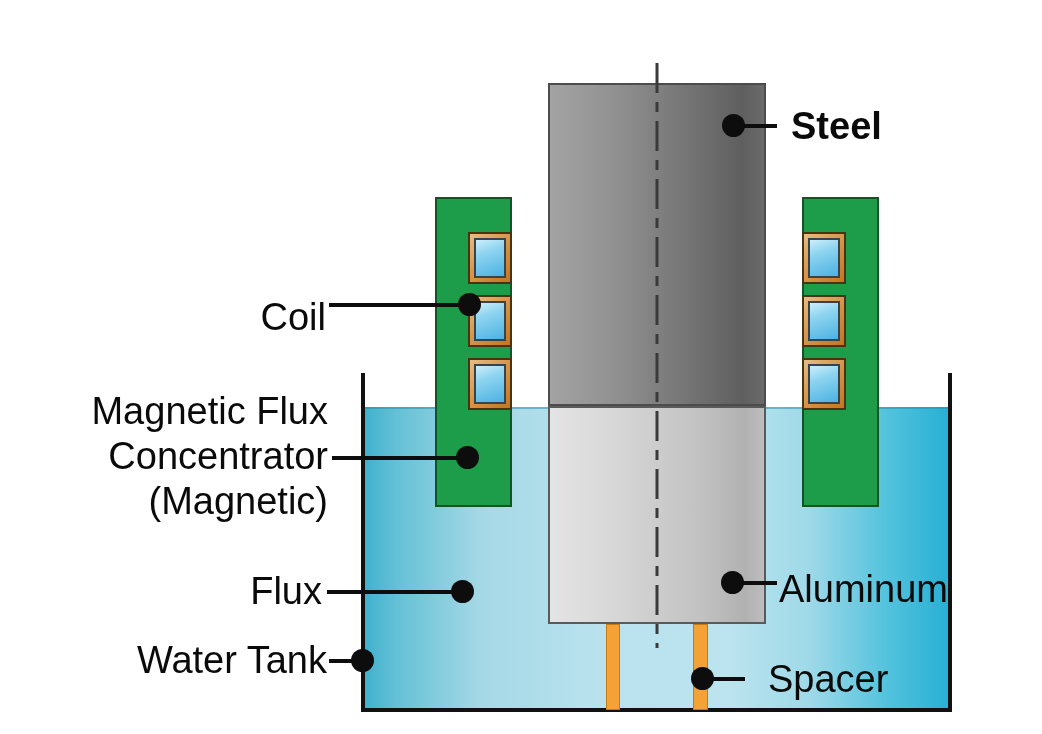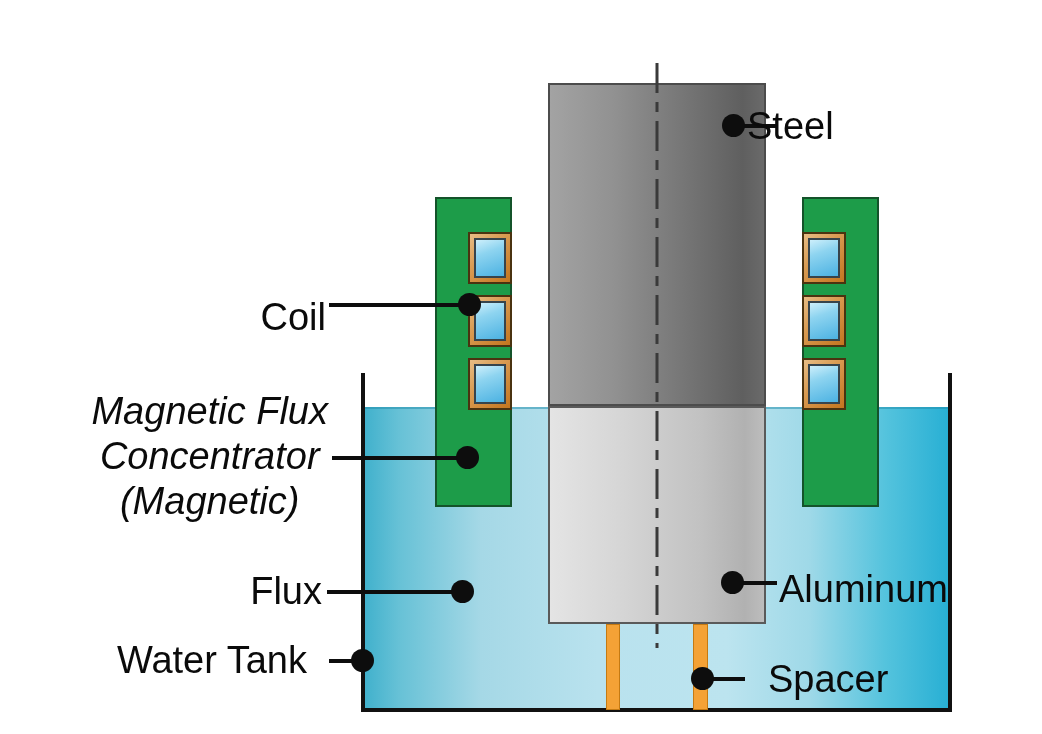--- a/index.html
+++ b/index.html
@@ -60,21 +60,21 @@
   
   .centerline{left:655px;top:63px;width:4px;height:585px;}
 
   
   .label{
     font-size:38px;line-height:45px;white-space:nowrap;
     transform:translateY(-50%);
   }
   .leader{height:4px;background:#0d0d0d;}
   .dot{width:23px;height:23px;border-radius:50%;background:#0d0d0d;}
-  .align-right{text-align:center;font-style:italic;}
+  .align-right{text-align:right;}
 </style>
 </head>
 <body>
 
 <div id="canvas">
 
   <div class="abs water"></div>
   <div class="abs wall wall-left"></div>
   <div class="abs wall wall-right"></div>
   <div class="abs tank-bottom"></div>
@@ -124,25 +124,25 @@
   <div class="abs leader" style="left:703px;top:677px;width:42px;"></div>
 
   <div class="abs dot" style="left:722px;top:114px;"></div>
   <div class="abs dot" style="left:458px;top:293px;"></div>
   <div class="abs dot" style="left:456px;top:446px;"></div>
   <div class="abs dot" style="left:451px;top:580px;"></div>
   <div class="abs dot" style="left:351px;top:649px;"></div>
   <div class="abs dot" style="left:721px;top:571px;"></div>
   <div class="abs dot" style="left:691px;top:667px;"></div>
 
-  <div class="abs label" style="left:747px;top:126px;">Steel</div>
+  <div class="abs label" style="left:791px;top:126px;font-weight:bold;">Steel</div>
   <div class="abs label" style="right:716px;top:305px;margin-top:12px;">Coil</div>
   <div class="abs label align-right" style="right:714px;top:456px;">
     <div>Magnetic Flux</div>
     <div>Concentrator</div>
     <div>(Magnetic)</div>
   </div>
   <div class="abs label" style="right:720px;top:591px;">Flux</div>
-  <div class="abs label" style="right:735px;top:660px;text-align:center;">Water Tank</div>
+  <div class="abs label" style="right:715px;top:660px;text-align:center;">Water Tank</div>
   <div class="abs label" style="left:779px;top:589px;">Aluminum</div>
   <div class="abs label" style="left:747px;top:679px;margin-left:21px;">Spacer</div>
 
 </div>
 
 </body></html>

